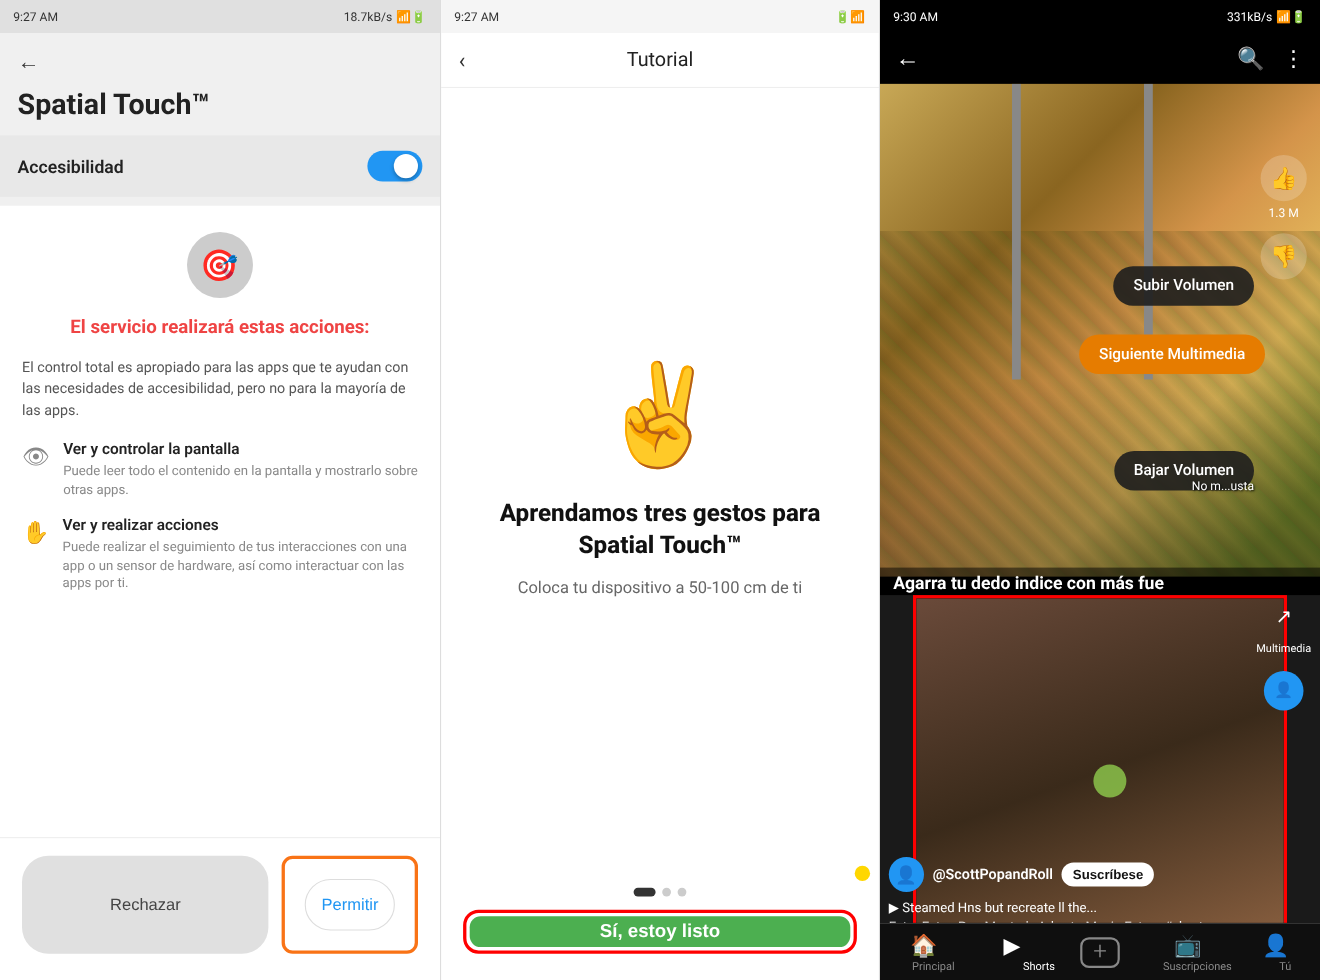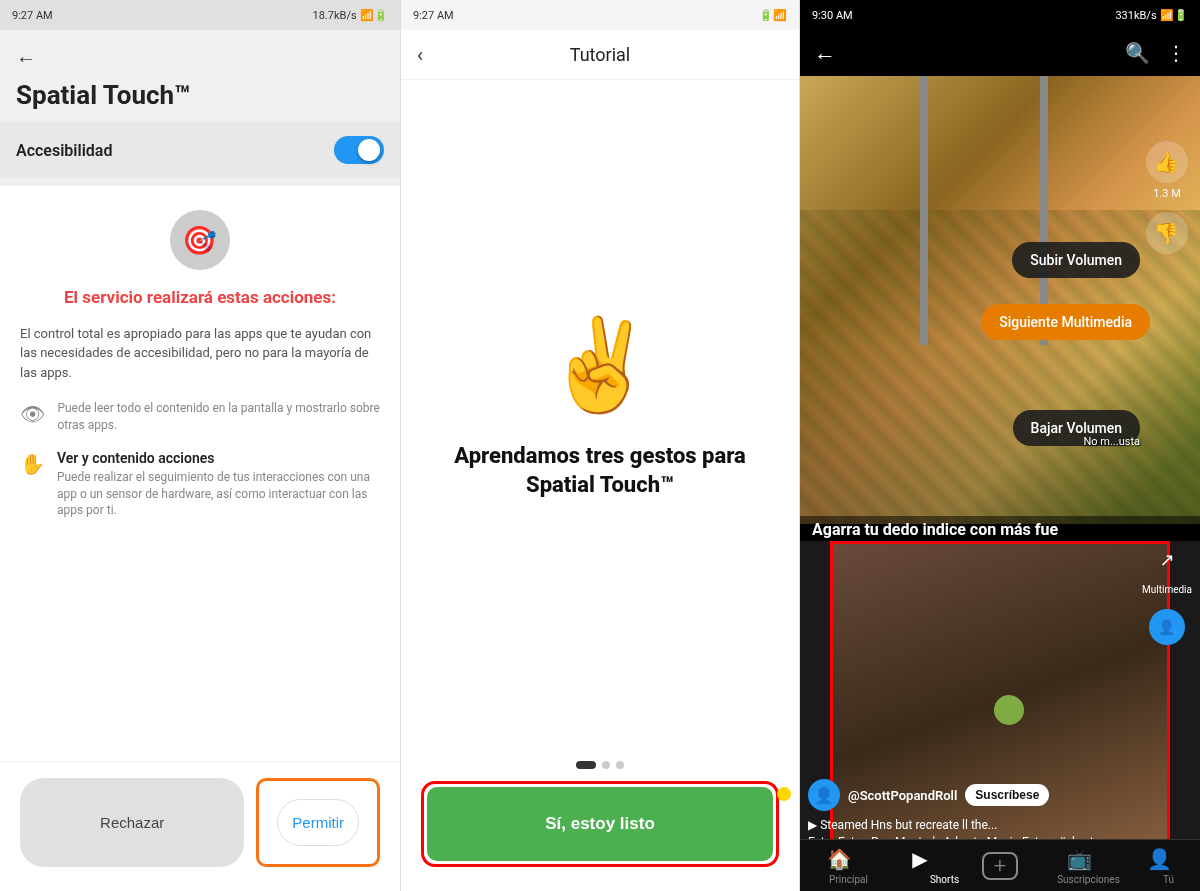--- a/index.html
+++ b/index.html
@@ -270,21 +270,21 @@
       border-radius: 4px;
     }
     .panel2 .red-outline-btn {
       border: 3px solid red;
       border-radius: 14px;
       padding: 3px;
       width: 100%;
     }
     .btn-green {
       width: 100%;
-      padding: 27px;
+      padding: 4px;
       background: #4CAF50;
       border: none;
       border-radius: 10px;
       font-size: 17px;
       font-weight: 700;
       color: white;
       cursor: pointer;
     }
 
     
@@ -685,28 +685,29 @@
   </div>
 
   <div class="card">
     <div class="icon-circle">🎯</div>
     <div class="card-title">El servicio realizará estas acciones:</div>
     <p class="card-desc">El control total es apropiado para las apps que te ayudan con las necesidades de accesibilidad, pero no para la mayoría de las apps.</p>
 
     <div class="feature-row">
       <span class="feature-icon">👁</span>
       <div class="feature-text-block">
+        <span class="feature-title">Ver y controlar la pantalla</span>
         <span class="feature-desc">Puede leer todo el contenido en la pantalla y mostrarlo sobre otras apps.</span>
       </div>
     </div>
 
     <div class="feature-row">
       <span class="feature-icon">✋</span>
       <div class="feature-text-block">
-        <span class="feature-title">Ver y contenido acciones</span>
+        <span class="feature-title">Ver y realizar acciones</span>
         <span class="feature-desc">Puede realizar el seguimiento de tus interacciones con una app o un sensor de hardware, así como interactuar con las apps por ti.</span>
       </div>
     </div>
   </div>
 
   <div class="buttons-row">
     <button class="btn-reject">Rechazar</button>
     <div class="red-outline">
       <button class="btn-allow">Permitir</button>
     </div>
@@ -721,20 +722,21 @@
   </div>
 
   <div class="top-bar">
     <span class="back-arrow">‹</span>
     <span class="title">Tutorial</span>
   </div>
 
   <div class="content">
     <div class="hand-emoji">✌️</div>
     <div class="tutorial-title">Aprendamos tres gestos para Spatial Touch™</div>
+    <div class="tutorial-desc">Coloca tu dispositivo a 50-100 cm de ti</div>
   </div>
 
   <div class="bottom-area">
     <div class="dots">
       <div class="dot active"></div>
       <div class="dot"></div>
       <div class="dot"></div>
     </div>
     <div class="red-outline-btn">
       <button class="btn-green">Sí, estoy listo</button>

